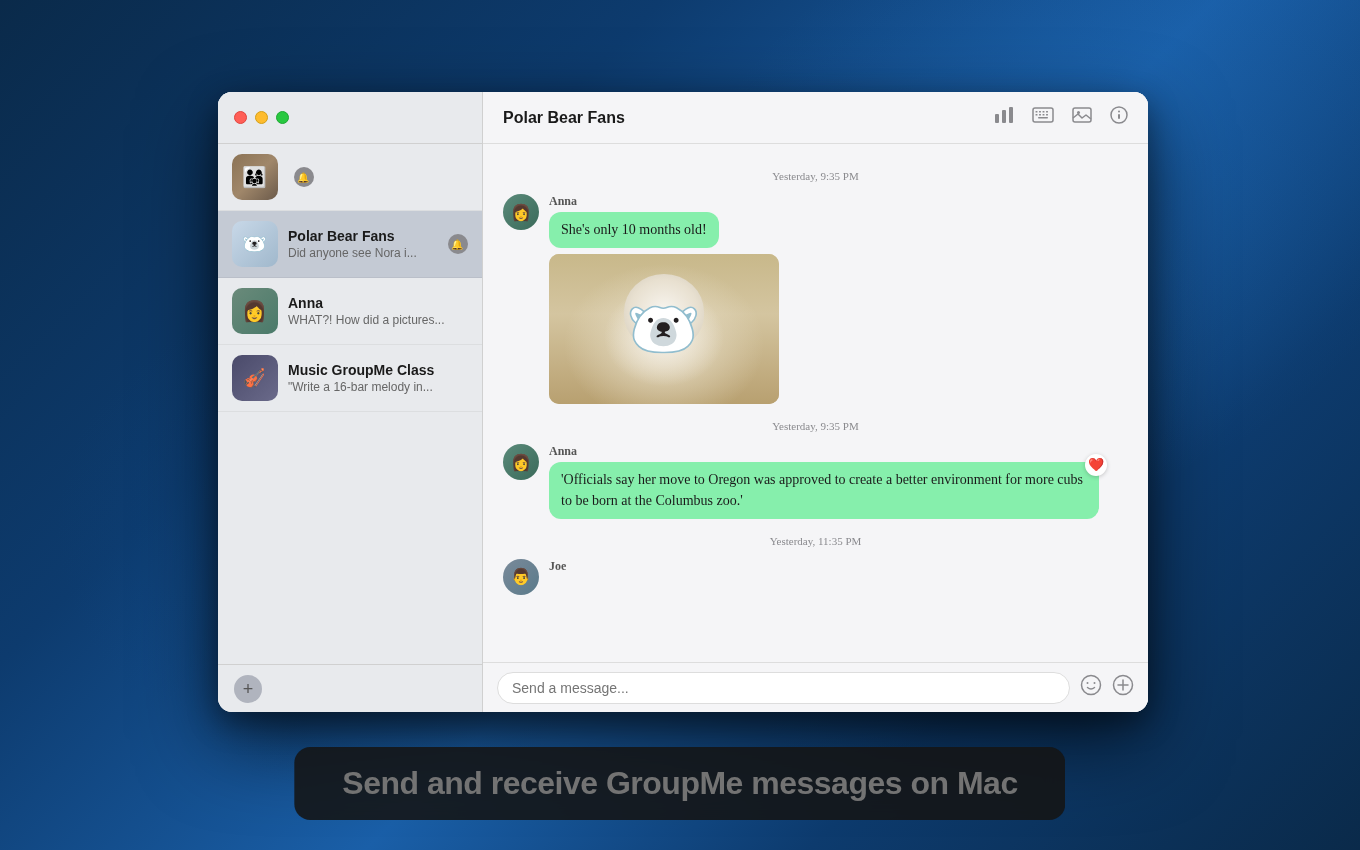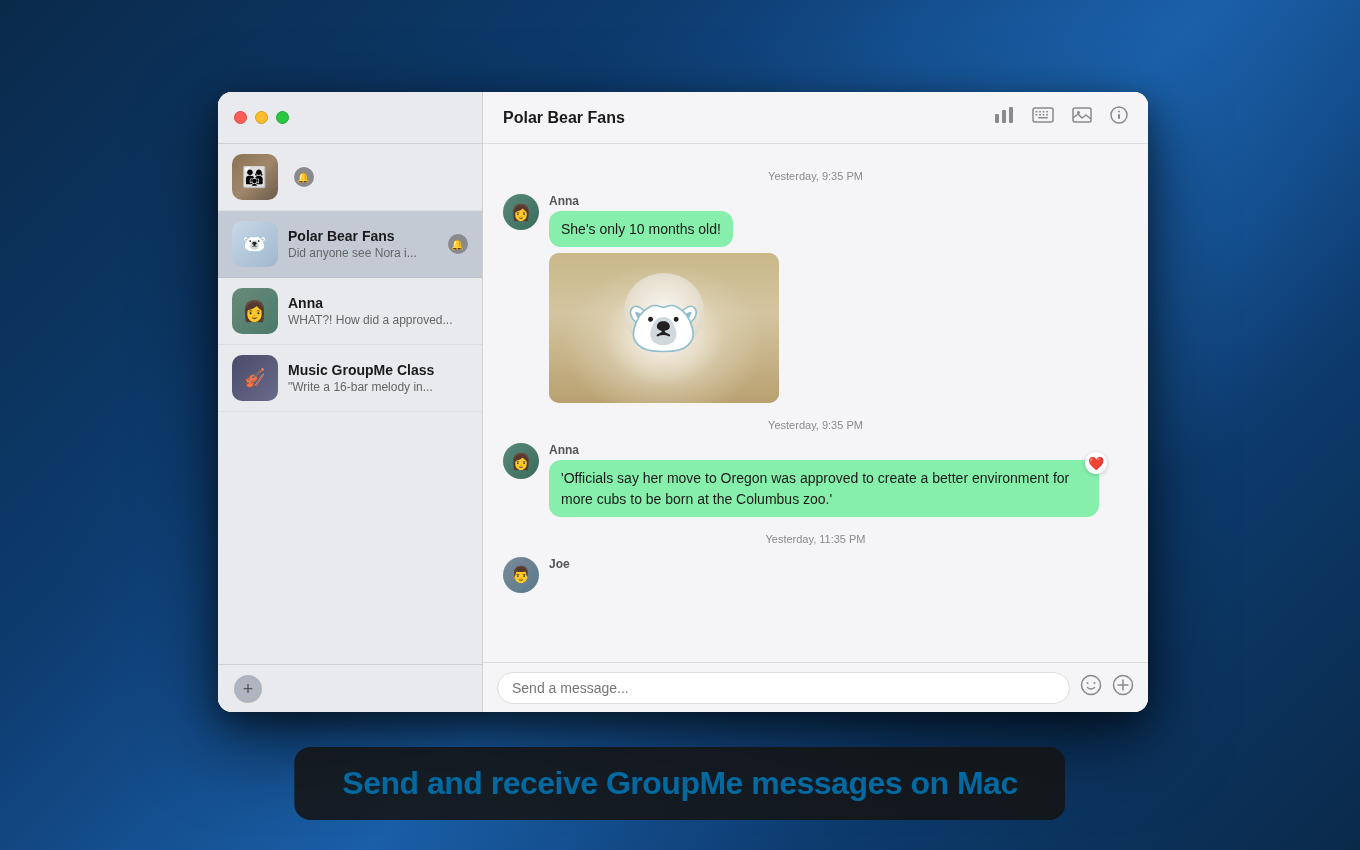--- a/index.html
+++ b/index.html
@@ -214,20 +214,21 @@
     }
 
     
     .chat-area {
       flex: 1;
       overflow-y: auto;
       padding: 16px 20px;
       display: flex;
       flex-direction: column;
       gap: 2px;
+      font-family: Liberation Serif, serif;
     }
 
     .timestamp-divider {
       text-align: center;
       font-size: 11px;
       color: #8a8a8e;
       margin: 10px 0;
     }
 
     .message-row {
@@ -421,21 +422,21 @@
       left: 50%;
       transform: translateX(-50%);
       background: rgba(20, 20, 20, 0.88);
       backdrop-filter: blur(10px);
       border-radius: 16px;
       padding: 18px 48px;
       white-space: nowrap;
     }
 
     .caption-text {
-      color: #0369a1;
+      color: #737373;
       font-size: 32px;
       font-weight: 800;
       letter-spacing: -0.5px;
     }
   </style>
 </head>
 <body>
 
 <div class="bg-swirl bg-swirl-1"></div>
 <div class="bg-swirl bg-swirl-2"></div>
@@ -469,21 +470,21 @@
         </div>
         <div class="sidebar-item-badge">
           <span class="badge-icon">🔔</span>
         </div>
       </div>
 
       <div class="sidebar-item">
         <div class="sidebar-avatar avatar-anna">👩</div>
         <div class="sidebar-item-info">
           <div class="sidebar-item-name">Anna</div>
-          <div class="sidebar-item-preview">WHAT?! How did a approved...</div>
+          <div class="sidebar-item-preview">WHAT?! How did a pictures...</div>
         </div>
       </div>
 
       <div class="sidebar-item">
         <div class="sidebar-avatar avatar-music">🎻</div>
         <div class="sidebar-item-info">
           <div class="sidebar-item-name">Music GroupMe Class</div>
           <div class="sidebar-item-preview">"Write a 16-bar melody in...</div>
         </div>
       </div>

